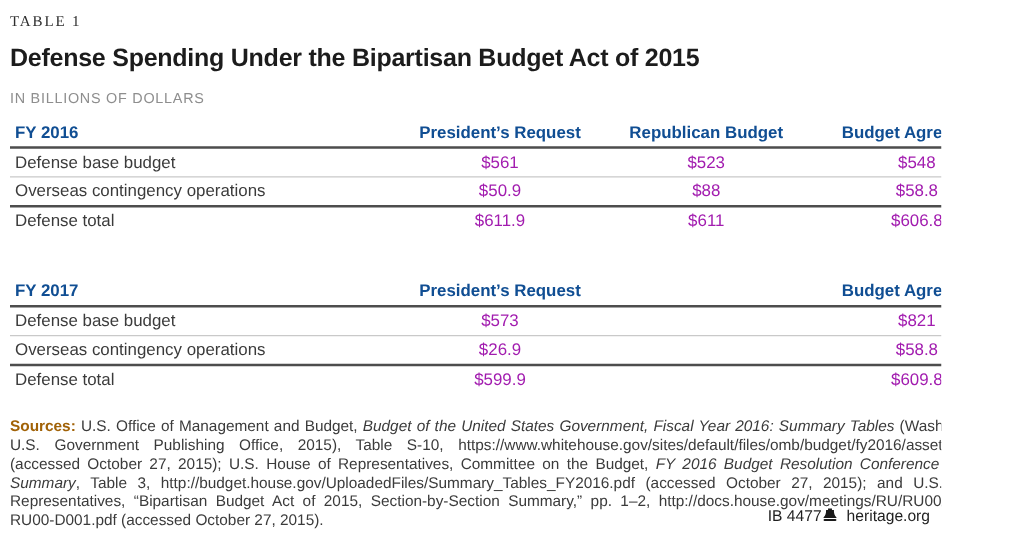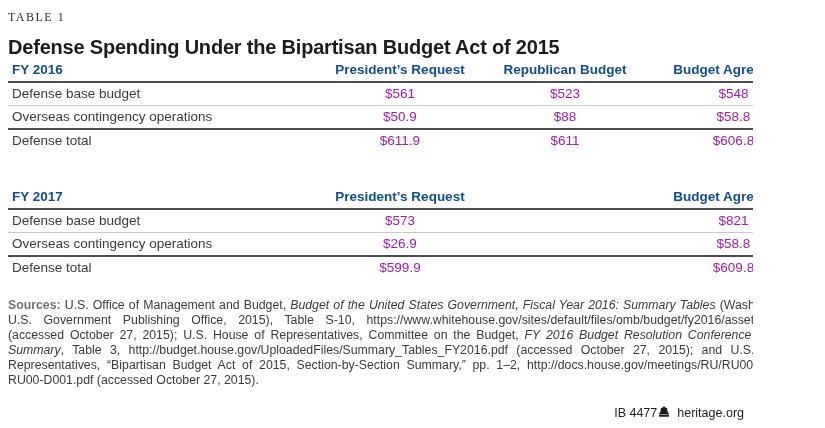--- a/index.html
+++ b/index.html
@@ -26,21 +26,21 @@
     font-weight: bold;
     color: #1c1c1c;
     letter-spacing: -0.2px;
   }
   .subtitle {
     margin-top: 14px;
     font-size: 11.5px;
     letter-spacing: 0.6px;
     color: #8e8e8e;
   }
-  .dtable { margin-top: 3px; width: 809px; }
+  .dtable { margin-top: 13px; width: 809px; }
   .dtable.second { margin-top: 37px; }
   .trow {
     display: grid;
     grid-template-columns: 312px 160px 170px 167px;
     align-items: baseline;
   }
   .c { font-size: 13.5px; }
   .lbl { text-align: left; padding-left: 4px; color: #3b3b3b; }
   .num { text-align: center; color: #a21caf; }
   .thead { border-bottom: 2px solid #4d4d4d; padding-bottom: 4px; }
@@ -49,41 +49,42 @@
   .r-light { border-bottom: 1px solid #c9c9c9; }
   .r-dark  { border-bottom: 2px solid #4d4d4d; }
   .sources {
     margin: 19px 0 0 0;
     width: 809px;
     font-size: 12.3px;
     line-height: 15px;
     text-align: justify;
     color: #3b3b3b;
   }
-  .sources .b { font-weight: bold; color: #737373; }
+  .sources .b { font-weight: bold; color: #a16207; }
   .sources .i { font-style: italic; }
   .footer {
     position: absolute;
     right: 9px;
     bottom: 8px;
     display: flex;
     align-items: center;
     font-size: 12.5px;
     color: #1f1f1f;
   }
   .footer .fid { margin-right: 0; }
   .footer .bell { display: inline-flex; margin-right: 6px; }
 </style>
 </head>
 <body>
 
 <div class="page">
 
   <div class="kicker">TABLE 1</div>
   <h1 class="title">Defense Spending Under the Bipartisan Budget Act of 2015</h1>
+  <div class="subtitle">IN BILLIONS OF DOLLARS</div>
 
   <div class="dtable">
     <div class="trow thead">
       <div class="c lbl">FY 2016</div>
       <div class="c num">President’s Request</div>
       <div class="c num">Republican Budget</div>
       <div class="c num">Budget Agreement</div>
     </div>
     <div class="trow body-row r-light">
       <div class="c lbl">Defense base budget</div>

